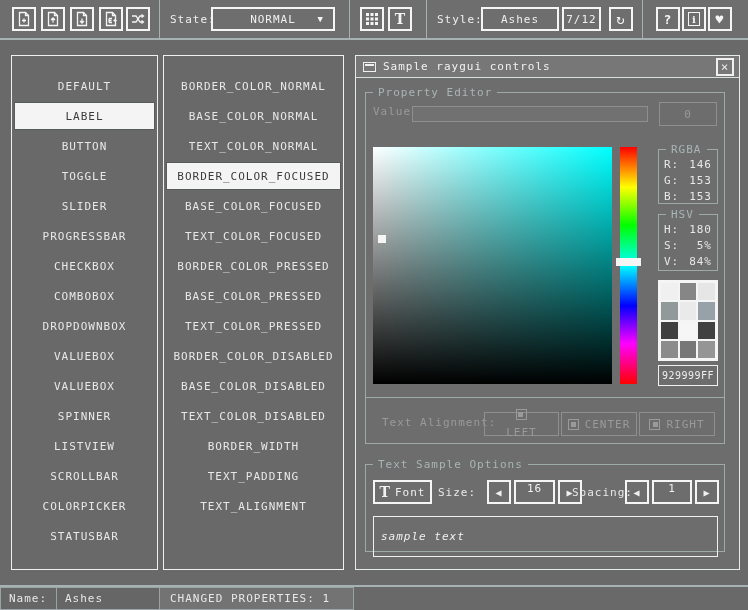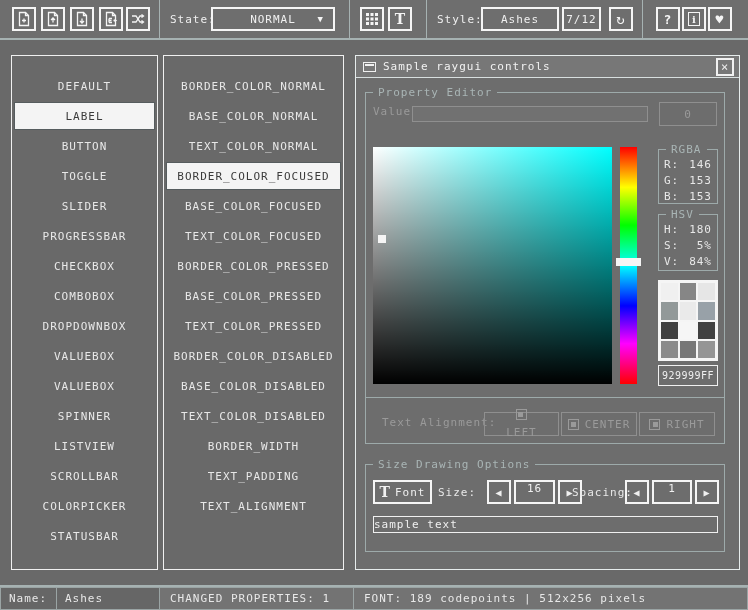--- a/index.html
+++ b/index.html
@@ -93,22 +93,22 @@
               color:#f0f0f0; display:flex; align-items:center; justify-content:center; gap:5px; }
   .size-label    { left:72px;  top:21px; color:#e8e8e8; }
   .spacing-label { left:206px; top:21px; color:#e8e8e8; }
   .spin-btn { top:15px; width:24px; height:24px; border:2px solid #f5f5f5; color:#f0f0f0;
               display:flex; align-items:center; justify-content:center; font-size:10px; }
   #size-dec { left:121px; } #size-inc { left:192px; }
   #spacing-dec { left:259px; } #spacing-inc { left:329px; }
   .spin-box { top:15px; height:24px; border:2px solid #f5f5f5; color:#f0f0f0;
               display:flex; align-items:flex-start; justify-content:center; }
   #size-box { left:148px; width:41px; } #spacing-box { left:286px; width:40px; }
-  .sample-box { left:7px; top:51px; width:345px; height:17px; border:1px solid #f0f0f0;
-                display:flex; align-items:center; padding-left:0; color:#f0f0f0; }
+  .sample-box { left:7px; top:51px; width:345px; height:41px; border:1px solid #f0f0f0;
+                display:flex; align-items:center; padding-left:7px; color:#f0f0f0;font-style:italic; }
   
   .statusbar { position:absolute; left:0; top:585px; width:748px; height:25px;
                border-top:2px solid #a6b2b2; }
   .sb-sec { position:absolute; top:0; height:23px; border:1px solid #9aa4a4;
             display:flex; align-items:center; }
   #sb-name-label { left:0;     width:57px;  background:#666666; padding-left:8px; }
   #sb-name-value { left:56px;  width:104px; background:#666666; padding-left:8px; }
   #sb-changed    { left:159px; width:195px; background:#737373; padding-left:10px; }
   #sb-font       { left:353px; width:395px; background:#737373; padding-left:10px; }
   svg { display:block; }
@@ -389,21 +389,21 @@
         <span class="al-ic al-center"></span>
         <span>CENTER</span>
       </div>
       <div id="align-right" class="align-btn">
         <span class="al-ic al-right"></span>
         <span>RIGHT</span>
       </div>
     </div>
 
     <div id="text-group" class="group">
-      <span class="group-label">Size Drawing Options</span>
+      <span class="group-label">Text Sample Options</span>
 
       <div class="font-btn">
         <span class="serifT">T</span>
         <span>Font</span>
       </div>
 
       <span class="size-label">Size:</span>
       <div id="size-dec" class="spin-btn">
         <span>◀</span>
       </div>
@@ -436,16 +436,13 @@
 <div class="statusbar">
   <div id="sb-name-label" class="sb-sec">
     <span>Name:</span>
   </div>
   <div id="sb-name-value" class="sb-sec">
     <span>Ashes</span>
   </div>
   <div id="sb-changed" class="sb-sec">
     <span>CHANGED PROPERTIES: 1</span>
   </div>
-  <div id="sb-font" class="sb-sec">
-    <span>FONT: 189 codepoints | 512x256 pixels</span>
-  </div>
 </div>
 
 </body></html>

